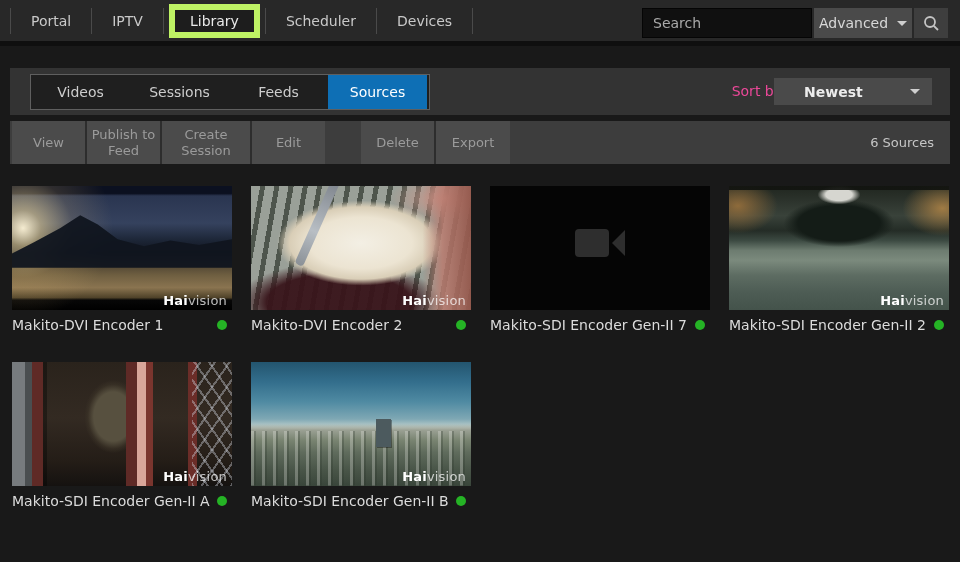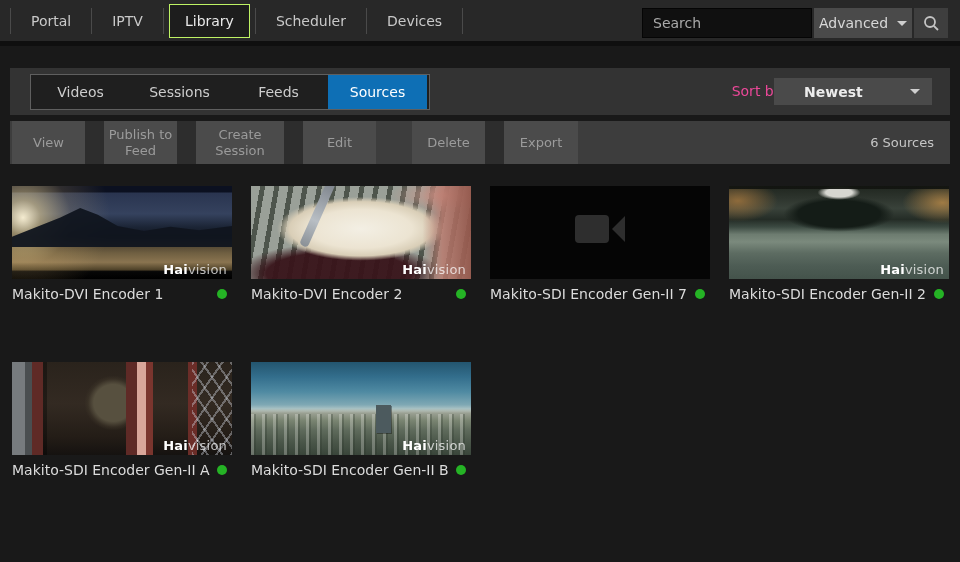--- a/index.html
+++ b/index.html
@@ -18,21 +18,21 @@
     display: flex; align-items: center;
   }
   .nav-items { display: flex; align-items: center; height: 100%; padding-left: 10px; }
   .nav-sep { width: 1px; height: 26px; background: #4a4a4a; }
   .nav-item {
     color: #c9c9c9; font-size: 14px; padding: 0 20px; height: 100%;
     display: flex; align-items: center; cursor: pointer; white-space: nowrap;
   }
   .nav-item.active {
     height: 34px; padding: 0 15px; margin: 0 5px;
-    border: 1px solid #bef264; background: #1d1d1d; color: #e9e9e9;
+    border: 6px solid #bef264; background: #1d1d1d; color: #e9e9e9;
   }
   .search-group { position: absolute; right: 12px; top: 8px; display: flex; align-items: center; }
   .search-input {
     width: 170px; height: 30px; background: #101010; border: 1px solid #050505;
     color: #c9c9c9; font-size: 14px; padding: 0 10px; outline: none;
     font-family: "DejaVu Sans", "Liberation Sans", sans-serif;
   }
   .search-input::placeholder { color: #a9a9a9; }
   .advanced-btn {
     width: 98px; height: 30px; background: #4a4a4a; color: #d8d8d8; font-size: 14px;
@@ -63,37 +63,37 @@
     background: #4a4a4a; color: #ececec; font-size: 14px; font-weight: bold;
     display: flex; align-items: center; padding-left: 30px; cursor: pointer;
   }
   .sort-dd .caret-down { position: absolute; right: 12px; top: 11px; }
 
   
   .toolbar {
     position: absolute; left: 10px; top: 121px; width: 940px; height: 43px;
     background: #3d3d3d; display: flex; align-items: stretch;
   }
-  .tb-group { display: flex; gap: 19px; background: #2d2d2d; margin-left: 2px; }
+  .tb-group { display: flex; gap: 2px; background: #2d2d2d; margin-left: 2px; }
   .tb-spacer { width: 34px; }
   .tb-btn {
     background: #4b4b4b; color: #9b9b9b; font-size: 13px; line-height: 16px;
     display: flex; align-items: center; justify-content: center; text-align: center;
     border: none; cursor: pointer; padding: 0 4px;
     font-family: "DejaVu Sans", "Liberation Sans", sans-serif;
   }
   .w73 { width: 73px; } .w76 { width: 88px; } .w74 { width: 74px; }
   .tb-count { margin-left: auto; align-self: center; padding-right: 16px; color: #c6c6c6; font-size: 13px; }
 
   
   .card { position: absolute; width: 220px; cursor: pointer; }
   .c1 { left: 12px;  top: 186px; } .c2 { left: 251px; top: 186px; }
   .c3 { left: 490px; top: 186px; } .c4 { left: 729px; top: 186px; }
   .c5 { left: 12px;  top: 362px; } .c6 { left: 251px; top: 362px; }
-  .thumb { position: relative; width: 220px; height: 93px; background: #000; overflow: hidden; }
+  .thumb { position: relative; width: 220px; height: 124px; background: #000; overflow: hidden; }
   .wm { position: absolute; right: 5px; bottom: 2px; font-size: 13px; color: rgba(255,255,255,.72); letter-spacing: .2px; }
   .wm b { color: #ffffff; font-weight: bold; }
   .meta { display: flex; align-items: center; margin-top: 7px; }
   .src-name { color: #dcdcdc; font-size: 14px; }
   .dot { width: 10px; height: 10px; border-radius: 50%; background: #25b325; margin-left: auto; margin-right: 5px; }
 
   
   .t-mountain {
     background:
       radial-gradient(circle at 5% 34%, rgba(255,245,215,.95) 0%, rgba(255,228,160,.55) 8%, rgba(255,210,130,.15) 22%, transparent 40%),

